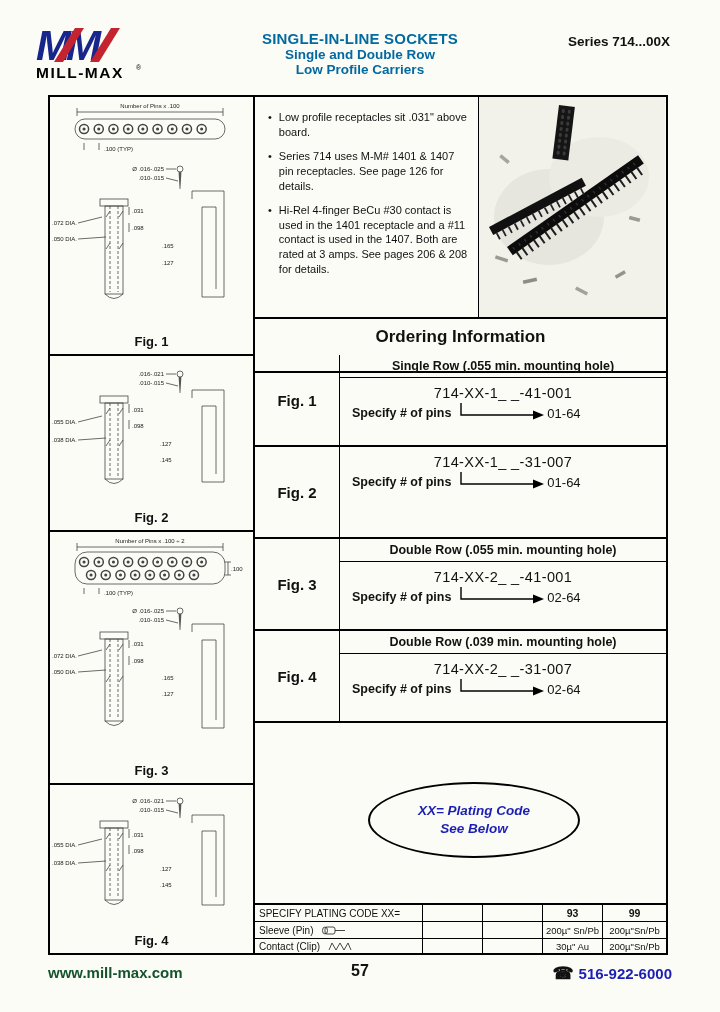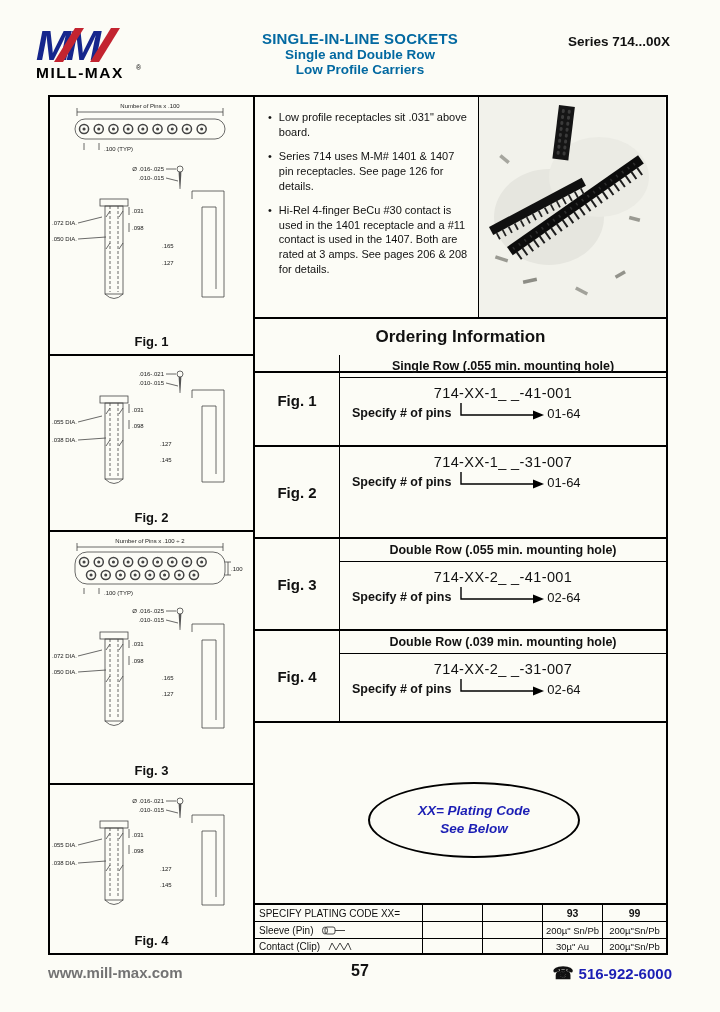--- a/index.html
+++ b/index.html
@@ -48,21 +48,21 @@
   .pr{display:grid;grid-template-columns:168px 60px 60px 60px 1fr;height:17px;border-bottom:1px solid #000}
   .pr:last-child{border-bottom:none;height:14px}
   .pc{border-right:1px solid #000;display:flex;align-items:center;justify-content:center;font-size:9.5px;overflow:hidden;white-space:nowrap}
   .pc:last-child{border-right:none}
   .pc-label{justify-content:flex-start;padding-left:4px;gap:8px;font-size:10px}
   .pc-code{font-weight:bold;font-size:10.5px}
   .mini{flex:none}
   .mini line,.mini polyline,.mini rect,.mini ellipse{stroke:#333;stroke-width:.9;fill:none}
   
   .footer{position:absolute;left:48px;right:48px;top:961px;height:26px}
-  .web{position:absolute;left:0;top:3px;color:#737373;font-weight:bold;font-size:15px;text-decoration:none}
+  .web{position:absolute;left:0;top:3px;color:#14532d;font-weight:bold;font-size:15px;text-decoration:none}
   .pageno{position:absolute;left:50%;transform:translateX(-50%);top:1px;font-weight:bold;font-size:16px}
   .phone{position:absolute;right:0;top:2px;color:#1b1eb4;font-weight:bold;font-size:15px;display:flex;align-items:center;gap:5px}
   .phicon{color:#111;font-size:17px}
 </style>
 </head>
 <body>
 
 <div class="page">
 
   <div class="logo">

